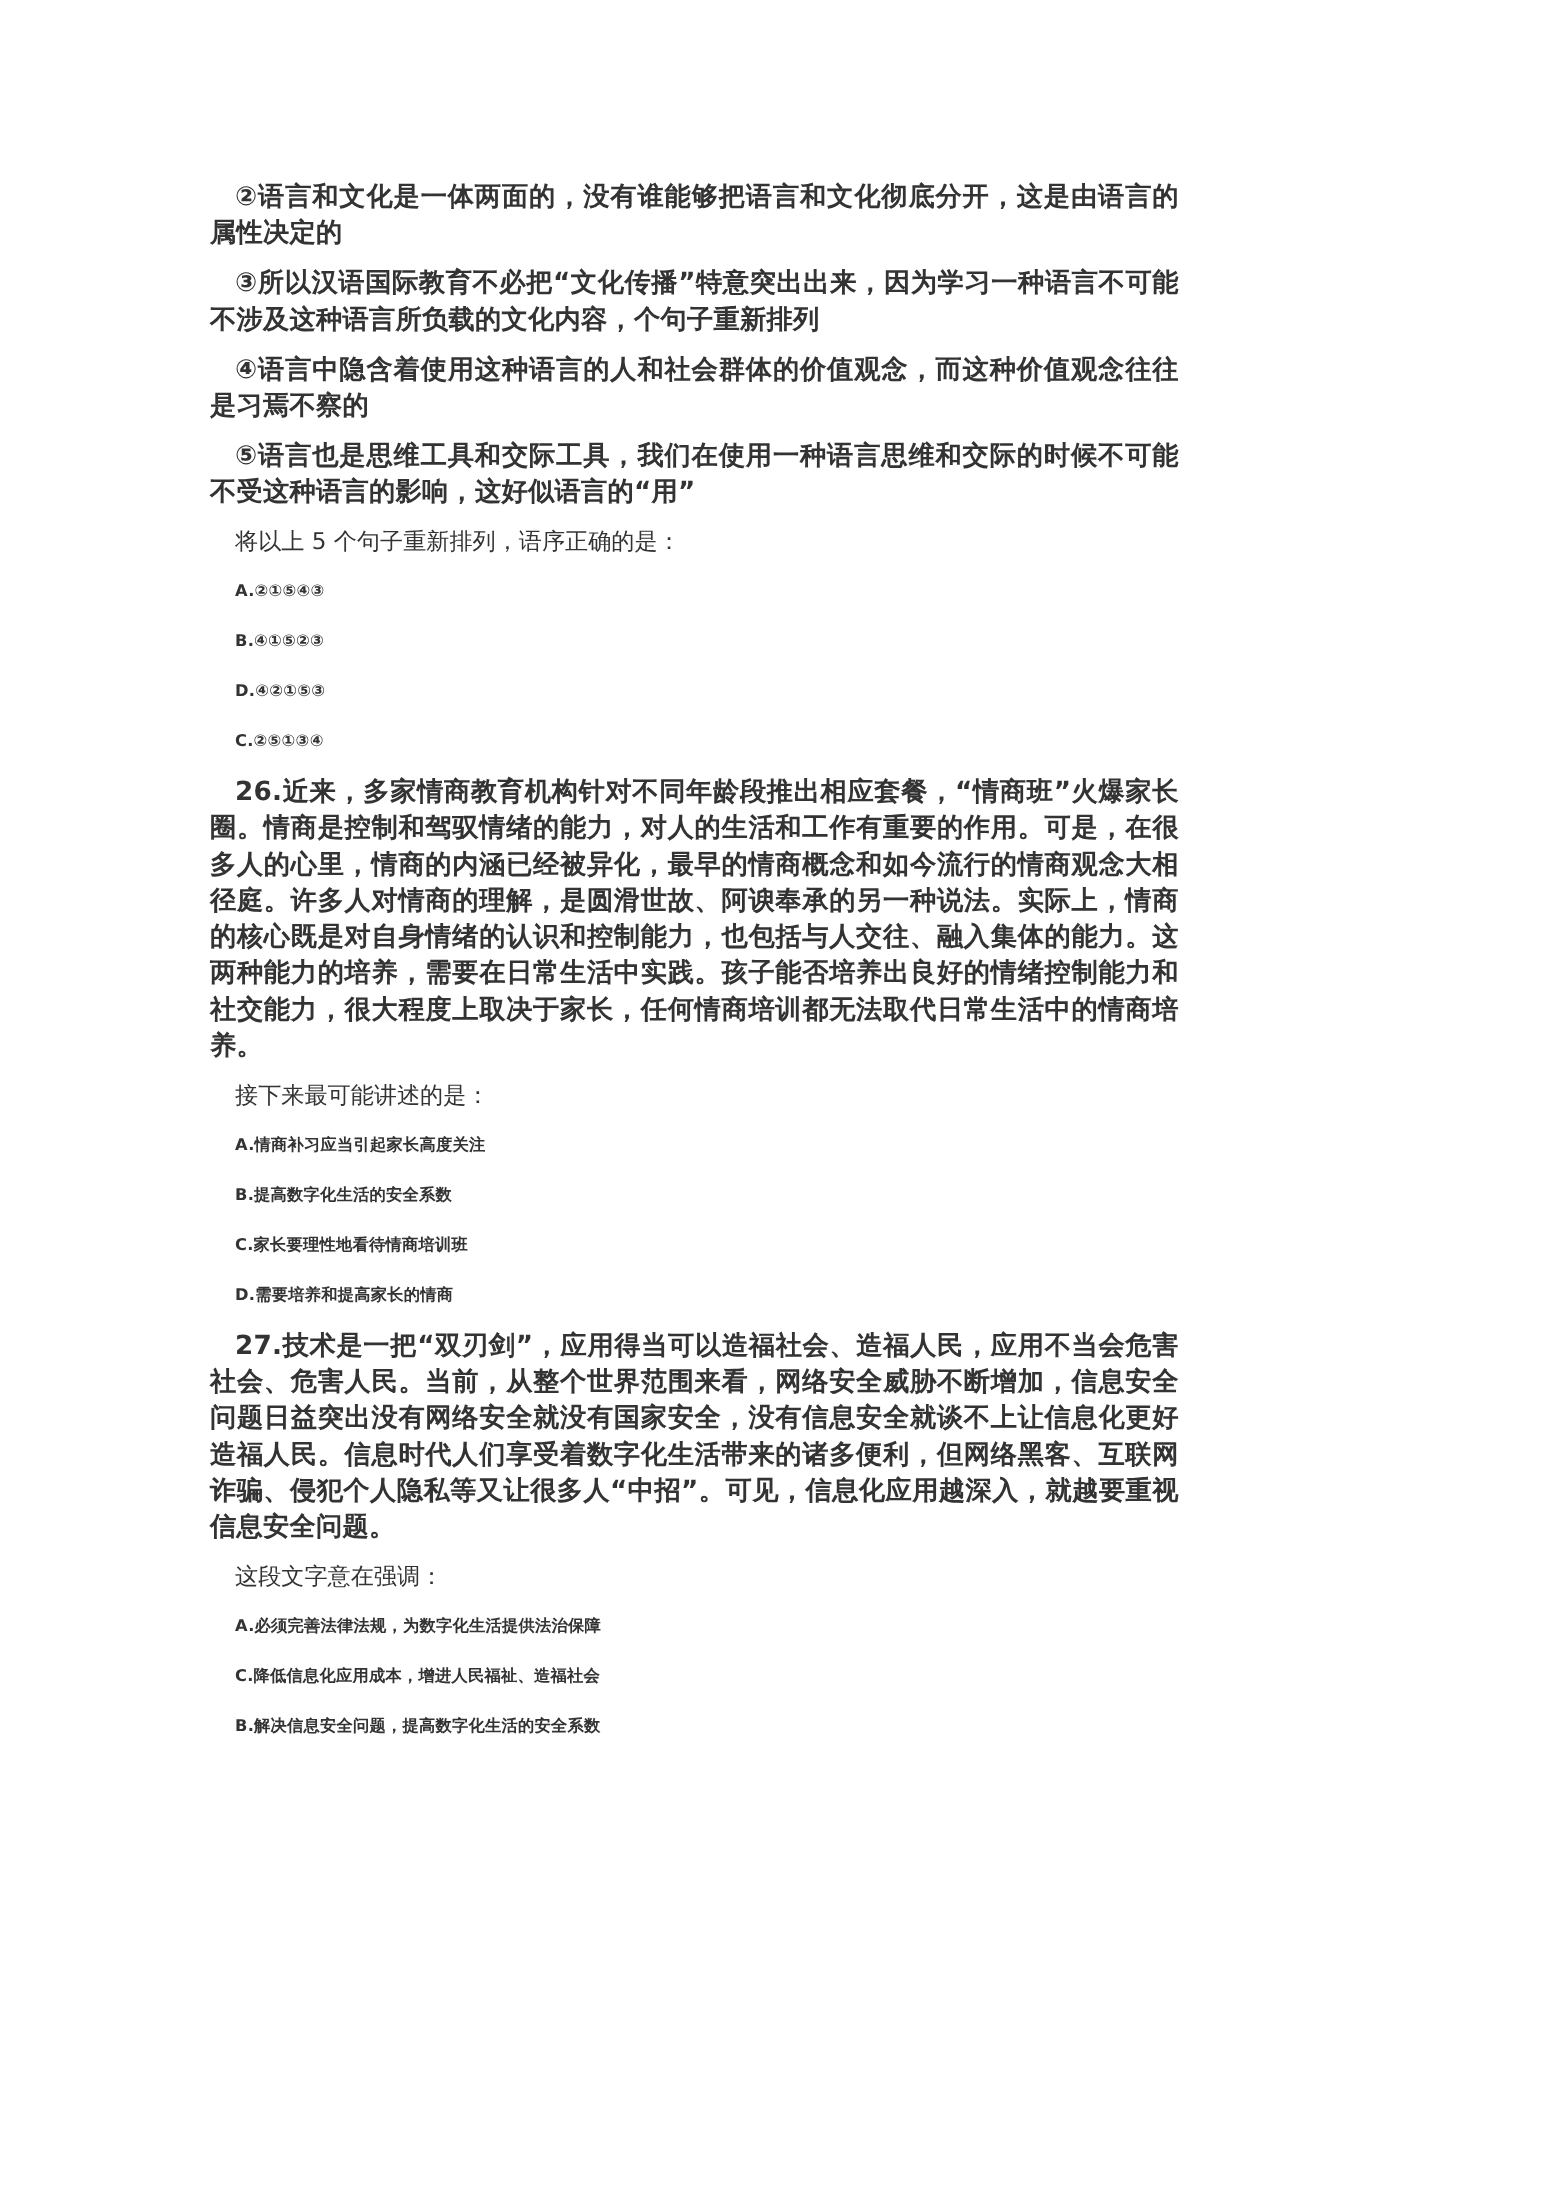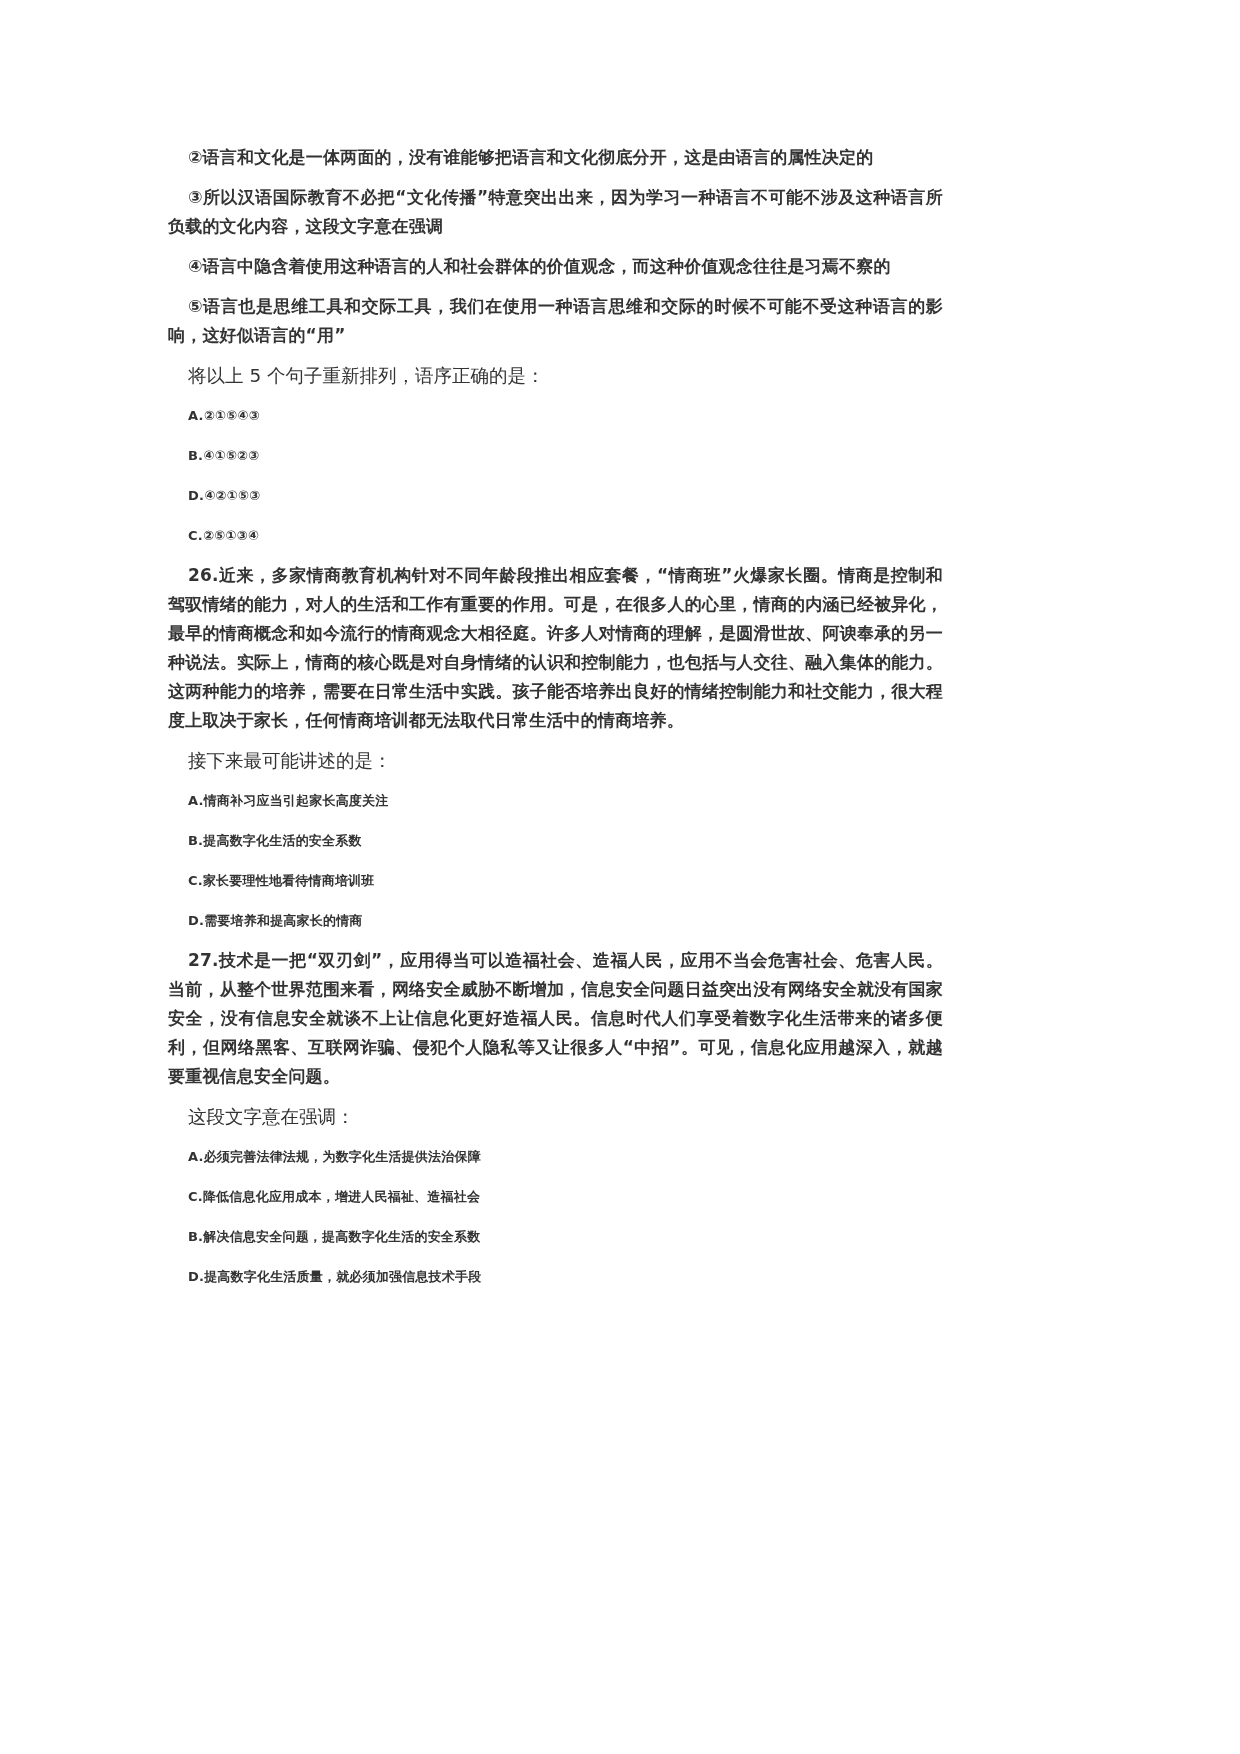--- a/index.html
+++ b/index.html
@@ -15,21 +15,21 @@
       font-family: "DejaVu Sans", "Liberation Sans", sans-serif;
       color: #333333;
     }
     .page {
       position: absolute;
       left: 168px;
       top: 143px;
       width: 775px;
     }
     .para {
-      font-size: 17px;
+      font-size: 21px;
       font-weight: bold;
       line-height: 29px;
       margin: 0 0 11px 0;
       text-indent: 20px;
       text-align: justify;
       letter-spacing: 0.2px;
       word-break: break-all;
     }
     .option {
       font-size: 13px;
@@ -48,21 +48,21 @@
     }
     .block { margin: 0; }
   </style>
 </head>
 <body>
 
 <div class="page">
 
   <div class="block">
     <p class="para">②语言和文化是一体两面的，没有谁能够把语言和文化彻底分开，这是由语言的属性决定的</p>
-    <p class="para">③所以汉语国际教育不必把“文化传播”特意突出出来，因为学习一种语言不可能不涉及这种语言所负载的文化内容，这段文字意在强调</p>
+    <p class="para">③所以汉语国际教育不必把“文化传播”特意突出出来，因为学习一种语言不可能不涉及这种语言所负载的文化内容，个句子重新排列</p>
     <p class="para">④语言中隐含着使用这种语言的人和社会群体的价值观念，而这种价值观念往往是习焉不察的</p>
     <p class="para">⑤语言也是思维工具和交际工具，我们在使用一种语言思维和交际的时候不可能不受这种语言的影响，这好似语言的“用”</p>
     <p class="stem">将以上 5 个句子重新排列，语序正确的是：</p>
     <p class="option">A.②①⑤④③</p>
     <p class="option">B.④①⑤②③</p>
     <p class="option">D.④②①⑤③</p>
     <p class="option">C.②⑤①③④</p>
   </div>
 
   <div class="block">
@@ -73,16 +73,15 @@
     <p class="option">C.家长要理性地看待情商培训班</p>
     <p class="option">D.需要培养和提高家长的情商</p>
   </div>
 
   <div class="block">
     <p class="para">27.技术是一把“双刃剑”，应用得当可以造福社会、造福人民，应用不当会危害社会、危害人民。当前，从整个世界范围来看，网络安全威胁不断增加，信息安全问题日益突出没有网络安全就没有国家安全，没有信息安全就谈不上让信息化更好造福人民。信息时代人们享受着数字化生活带来的诸多便利，但网络黑客、互联网诈骗、侵犯个人隐私等又让很多人“中招”。可见，信息化应用越深入，就越要重视信息安全问题。</p>
     <p class="stem">这段文字意在强调：</p>
     <p class="option">A.必须完善法律法规，为数字化生活提供法治保障</p>
     <p class="option">C.降低信息化应用成本，增进人民福祉、造福社会</p>
     <p class="option">B.解决信息安全问题，提高数字化生活的安全系数</p>
-    <p class="option">D.提高数字化生活质量，就必须加强信息技术手段</p>
   </div>
 
 </div>
 
 </body></html>

